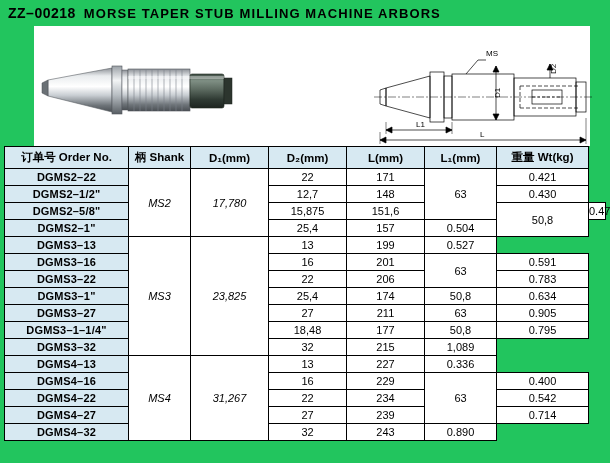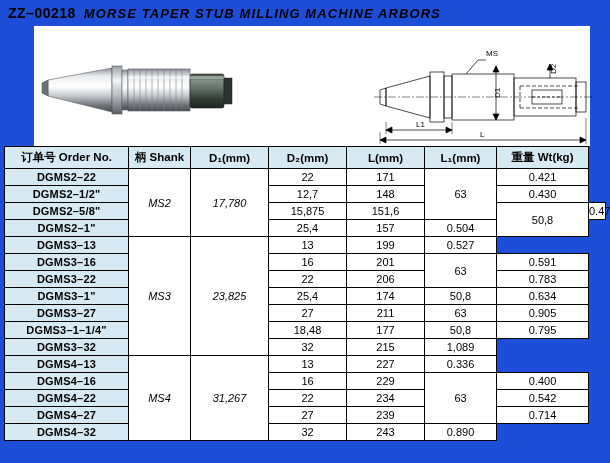--- a/index.html
+++ b/index.html
@@ -8,21 +8,21 @@
     width: 610px;
     height: 463px;
     background: #ffffff;
     font-family: "Liberation Sans", sans-serif;
     overflow: hidden;
   }
   .page {
     position: relative;
     width: 610px;
     height: 463px;
-    background: #1d4ed8;
+    background: #22c55e;
   }
   
   .title-bar {
     display: flex;
     align-items: center;
     height: 26px;
     padding-left: 8px;
     gap: 8px;
   }
   .title-code {
@@ -34,21 +34,20 @@
   .title-cn {
     font-size: 14px;
     font-weight: bold;
     color: #000;
   }
   .title-en {
     font-size: 13px;
     font-weight: bold;
     letter-spacing: 1.1px;
     color: #000;
-    font-style: italic;
   }
   
   .drawing {
     position: relative;
     height: 120px;
     width: 556px;
     background: #fff;
     margin-left: 34px;
   }
   .drawing svg { display: block; }

